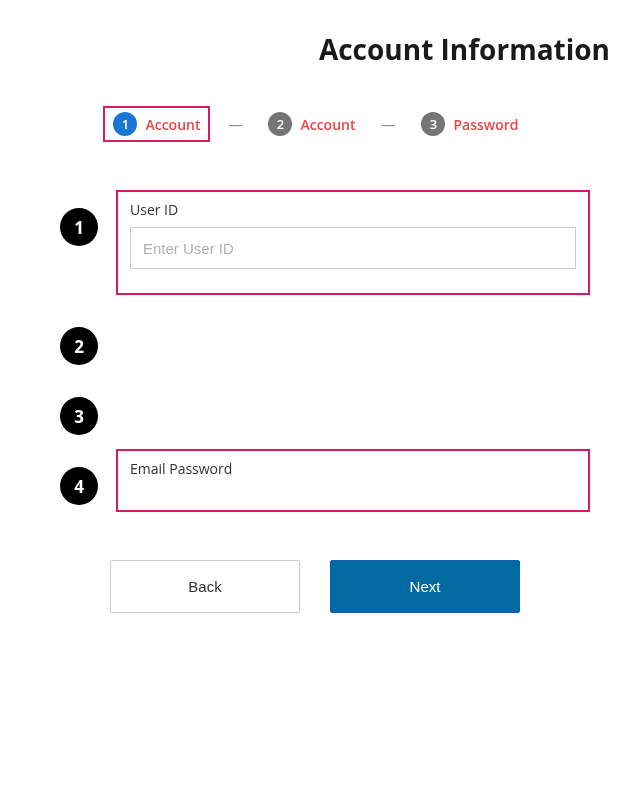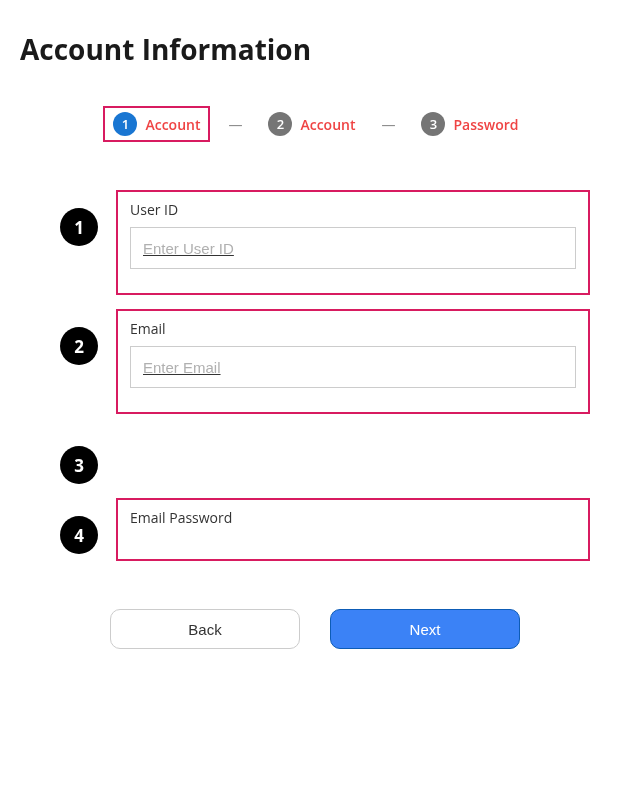--- a/index.html
+++ b/index.html
@@ -5,21 +5,21 @@
     * { box-sizing: border-box; margin: 0; padding: 0; }
     body {
       font-family: "Open Sans", "Segoe UI", Arial, sans-serif;
       background: #fff;
       width: 630px;
       height: 797px;
       padding: 30px 20px 20px 20px;
       position: relative;
     }
     h1.page-title {
-      text-align: left;
+      text-align: right;
       font-size: 28px;
       font-weight: 700;
       color: #1a1a1a;
       margin-bottom: 38px;
     }
     .stepper {
       display: flex;
       align-items: center;
       justify-content: center;
       gap: 12px;
@@ -109,43 +109,42 @@
       font-style: normal;
     }
     .field-input {
       width: 100%;
       height: 42px;
       border: 1px solid #ccc;
       padding: 0 12px;
       font-size: 15px;
       color: #333;
       background: #fff;
-      text-decoration: underline;
     }
     .field-input::placeholder { color: #b0b0b0; }
     .buttons-row {
       margin-top: 48px;
       display: flex;
       justify-content: center;
       gap: 30px;
     }
     .btn {
       width: 190px;
-      height: 40px;
+      height: 53px;
       font-size: 15px;
-      border-radius: 10px;
+      border-radius: 2px;
       cursor: pointer;
       border: 1px solid #ccc;
     }
     .btn-back {
       background: #fff;
       color: #333;
     }
     .btn-next {
-      background: #3b82f6;
+      background: #0369a1;
       border-color: #0d5cb6;
       color: #fff;
     }
   </style>
 </head>
 <body>
 
 <h1 class="page-title">Account Information</h1>
 
 <div class="stepper">
@@ -172,26 +171,20 @@
     <div class="field-box">
       <div class="field-label">
         <span>User ID</span>
       </div>
       <input class="field-input" type="text" placeholder="Enter User ID" style="">
     </div>
   </div>
 
   <div class="field-row">
     <div class="anno-num">2</div>
-    <div class="field-box">
-      <div class="field-label">
-        <span>Email</span>
-      </div>
-      <input class="field-input" type="text" placeholder="Enter Email" style="">
-    </div>
   </div>
 
   <div class="field-row">
     <div class="anno-num">3</div>
   </div>
 
   <div class="field-row">
     <div class="anno-num">4</div>
     <div class="field-box">
       <div class="field-label">

